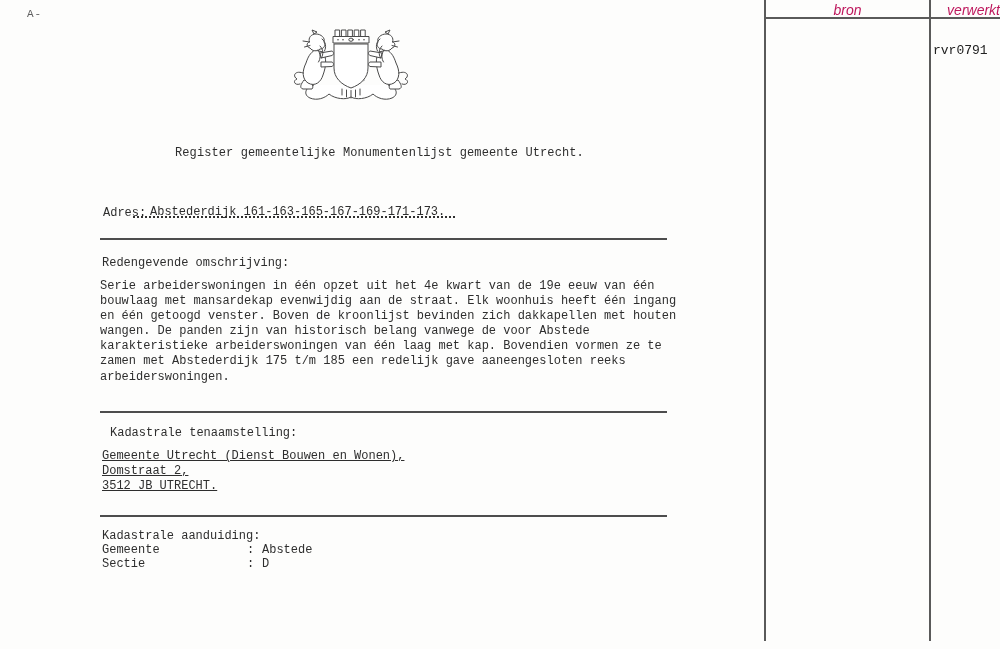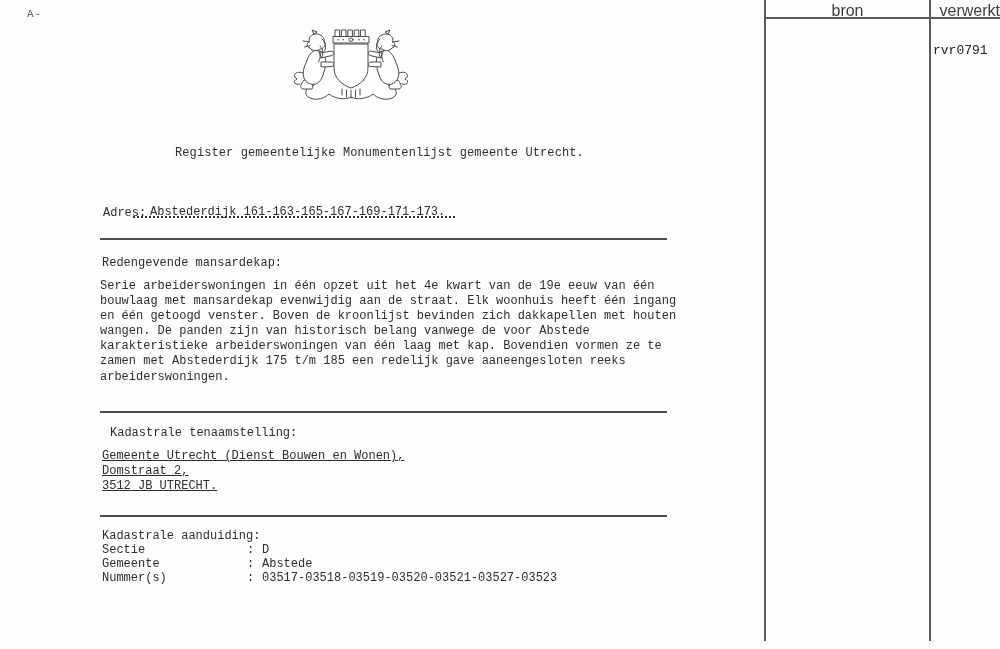--- a/index.html
+++ b/index.html
@@ -39,21 +39,21 @@
   .kv-rows { left:102px; top:543px; font-size:12px; line-height:14.2px; }
   .kv-label { display:inline-block; width:145px; }
   .kv-sep   { display:inline-block; width:15px; }
   .kv-value { white-space:nowrap; }
 
   
   .vline { top:0; width:2px; height:641px; background:#5a5a5a; }
   .vline-left { left:764px; } .vline-mid { left:929px; }
   .header-underline { left:764px; top:17px; width:236px; height:2px; background:#5a5a5a; }
   .col-header { top:2px; font-family:"Liberation Sans","DejaVu Sans",sans-serif;
-                font-size:16px; color:#404040; text-align:center; }
+                font-size:14px; color:#be185d; text-align:center;font-style:italic; }
   .bron-header { left:766px; width:163px; }
   .verwerkt-header { left:931px; width:69px;text-align:right; }
   .bron-entry { left:778px; top:29px; font-size:12px; line-height:15.5px;
                 letter-spacing:0.4px; white-space:pre-line; }
   .verwerkt-entry { left:933px; top:43px; font-size:13px; color:#222; }
 
   svg .ln { fill:none; stroke:#4a4a4a; stroke-width:1; stroke-linecap:round; }
   svg .fl { fill:#ffffff; stroke:#4a4a4a; stroke-width:1; stroke-linejoin:round; }
 </style>
 </head>
@@ -109,21 +109,21 @@
 
   <div class="abs doc-title tw">Register gemeentelijke Monumentenlijst gemeente Utrecht.</div>
 
   <div class="abs adres-label tw">Adres:</div>
   <div class="abs adres-dots">
     <span class="adres-value">Abstederdijk 161-163-165-167-169-171-173.</span>
   </div>
 
   <div class="abs rule rule-1"></div>
 
-  <div class="abs section-heading h-redengevende tw">Redengevende mansardekap:</div>
+  <div class="abs section-heading h-redengevende tw">Redengevende omschrijving:</div>
   <div class="abs body-text">Serie arbeiderswoningen in één opzet uit het 4e kwart van de 19e eeuw van één
 bouwlaag met mansardekap evenwijdig aan de straat. Elk woonhuis heeft één ingang
 en één getoogd venster. Boven de kroonlijst bevinden zich dakkapellen met houten
 wangen. De panden zijn van historisch belang vanwege de voor Abstede
 karakteristieke arbeiderswoningen van één laag met kap. Bovendien vormen ze te
 zamen met Abstederdijk 175 t/m 185 een redelijk gave aaneengesloten reeks
 arbeiderswoningen.</div>
 
   <div class="abs rule rule-2"></div>
 
@@ -132,27 +132,24 @@
     <div>Gemeente Utrecht (Dienst Bouwen en Wonen),</div>
     <div>Domstraat 2,</div>
     <div>3512 JB UTRECHT.</div>
   </div>
 
   <div class="abs rule rule-3"></div>
 
   <div class="abs section-heading h-aanduiding tw">Kadastrale aanduiding:</div>
   <div class="abs kv-rows">
     <div>
-      <span class="kv-label">Sectie</span><span class="kv-sep">:</span><span class="kv-value">D</span>
-    </div>
-    <div>
       <span class="kv-label">Gemeente</span><span class="kv-sep">:</span><span class="kv-value">Abstede</span>
     </div>
     <div>
-      <span class="kv-label">Nummer(s)</span><span class="kv-sep">:</span><span class="kv-value">03517-03518-03519-03520-03521-03527-03523</span>
+      <span class="kv-label">Sectie</span><span class="kv-sep">:</span><span class="kv-value">D</span>
     </div>
   </div>
 
   <div class="abs vline vline-left"></div>
   <div class="abs vline vline-mid"></div>
   <div class="abs header-underline"></div>
   <div class="abs col-header bron-header">bron</div>
   <div class="abs col-header verwerkt-header">verwerkt</div>
   <div class="abs verwerkt-entry">rvr0791</div>
 

